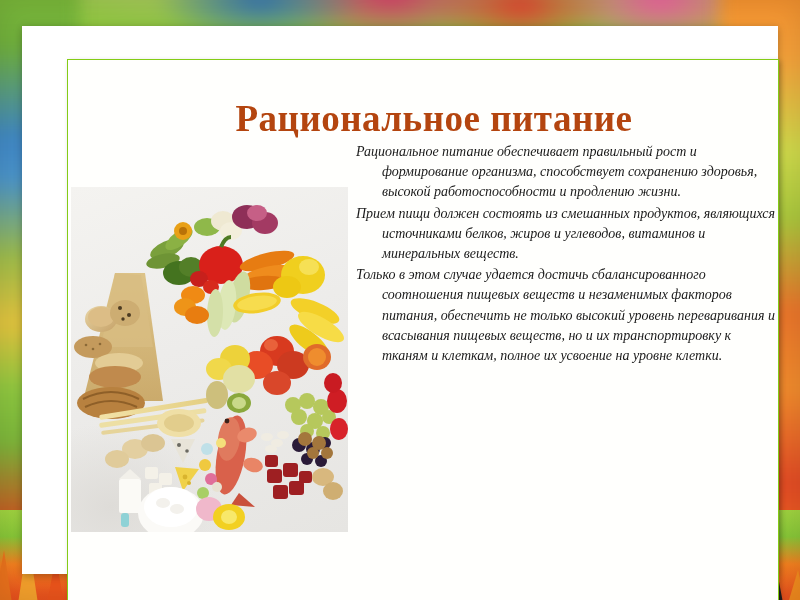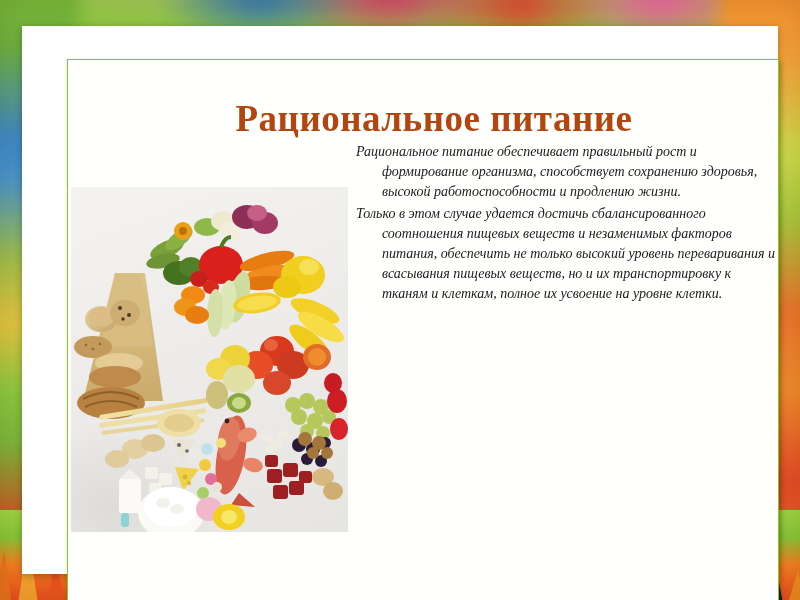--- a/index.html
+++ b/index.html
@@ -391,17 +391,18 @@
           <ellipse cx="158" cy="330" rx="16" ry="13" fill="#f2d021"></ellipse>
           <ellipse cx="158" cy="330" rx="8" ry="7" fill="#f8e86a"></ellipse>
           <circle cx="150" cy="256" r="5" fill="#f4e07a"></circle>
           <circle cx="146" cy="300" r="5" fill="#e8e2d2"></circle>
         </svg>
       </div>
     </div>
 
     <div class="body-text">
       <p class="para">Рациональное питание обеспечивает правильный рост и формирование организма, способствует сохранению здоровья, высокой работоспособности и продлению жизни.</p>
+      <p class="para">Прием пищи должен состоять из смешанных продуктов, являющихся источниками белков, жиров и углеводов, витаминов и минеральных веществ.</p>
       <p class="para">Только в этом случае удается достичь сбалансированного соотношения пищевых веществ и незаменимых факторов питания, обеспечить не только высокий уровень переваривания и всасывания пищевых веществ, но и их транспортировку к тканям и клеткам, полное их усвоение на уровне клетки.</p>
     </div>
 
   </div>
 </div>
 
 </body></html>

